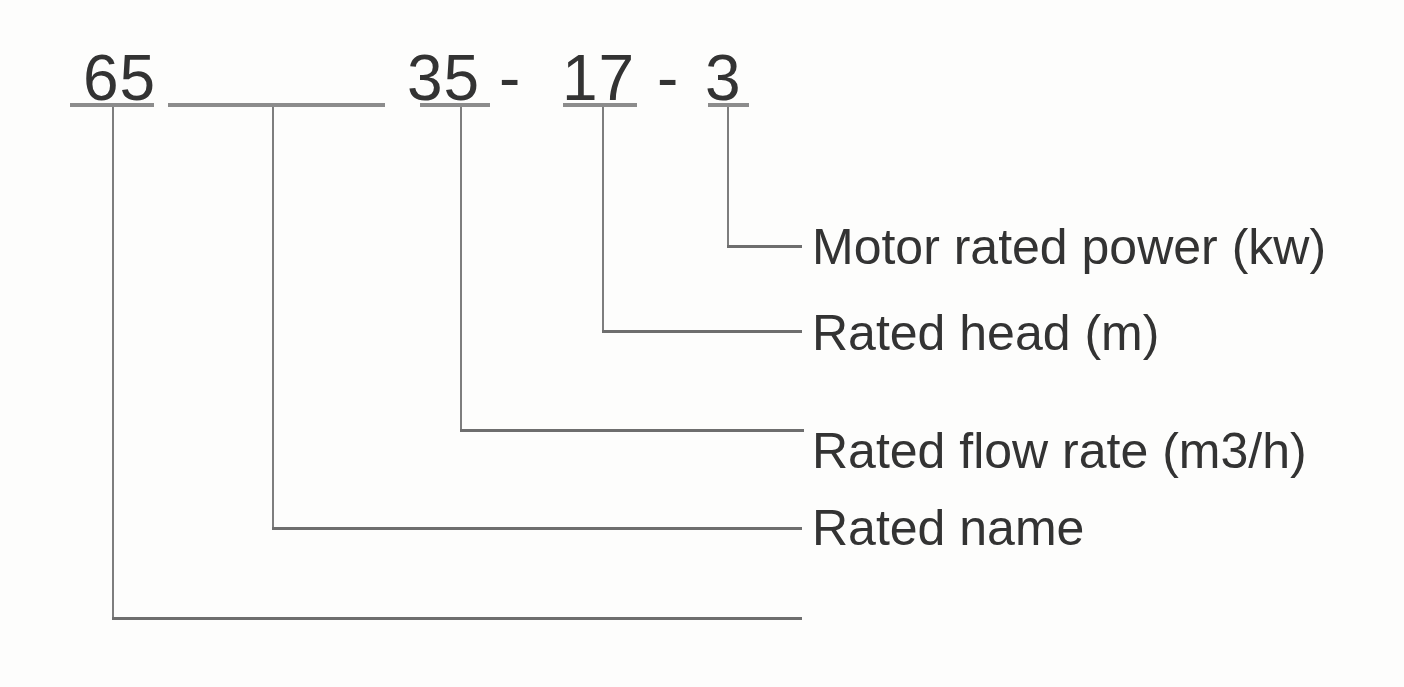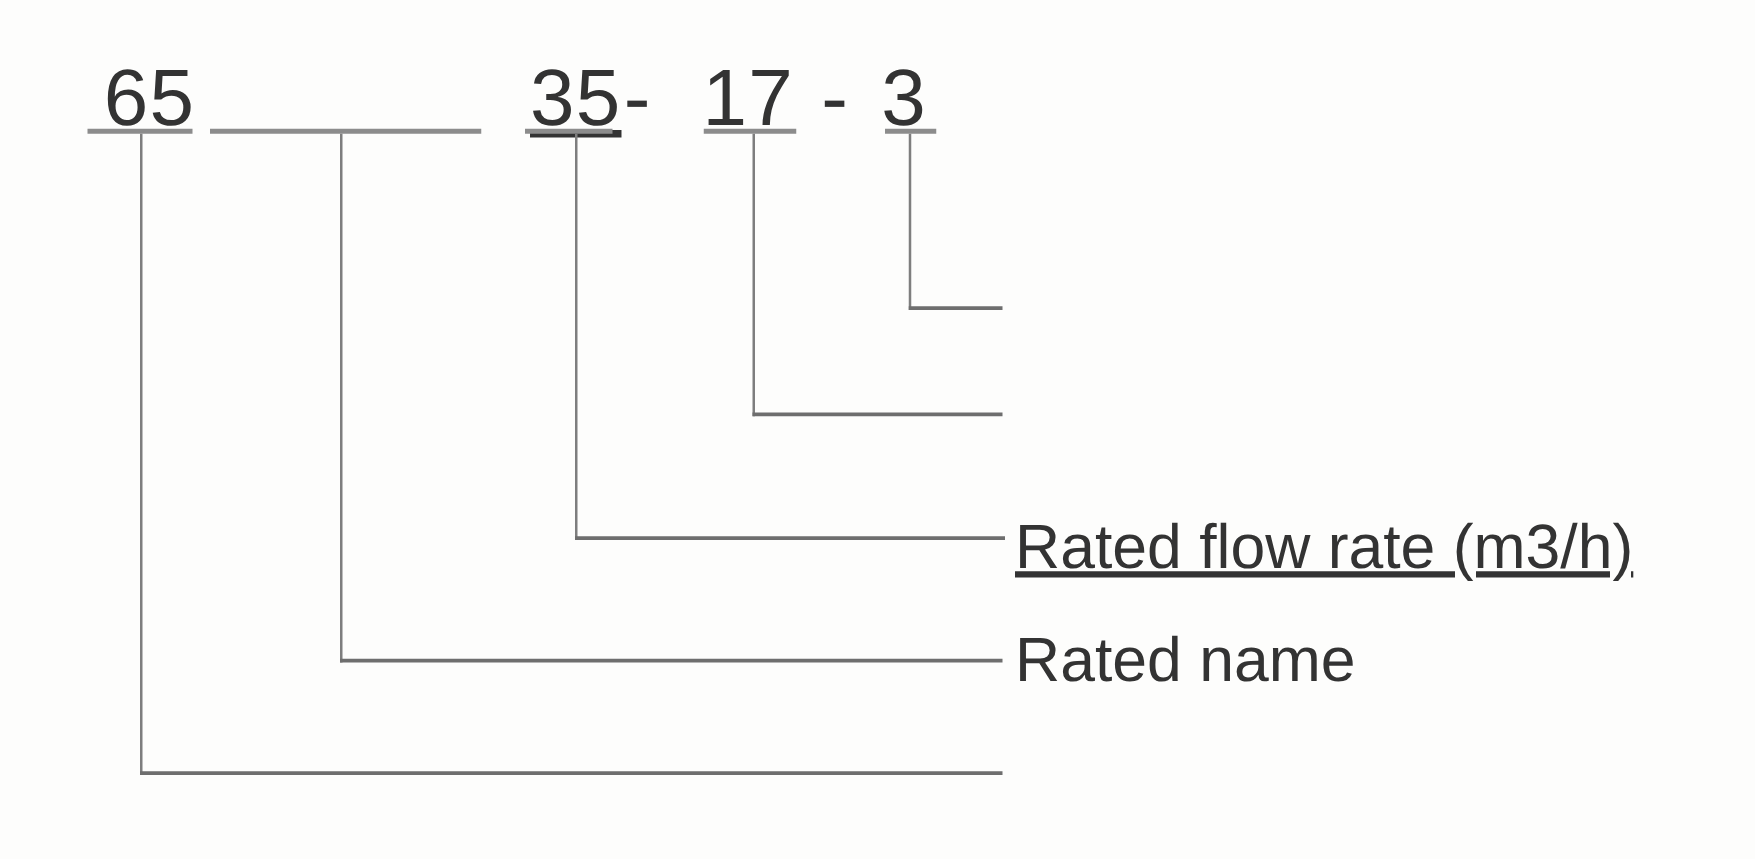--- a/index.html
+++ b/index.html
@@ -24,21 +24,21 @@
     position:absolute;
     top:46px;
     font-size:64px;
     line-height:1;
     color:var(--text-color);
     letter-spacing:1px;
     white-space:nowrap;
   }
   .cp-65{left:83px;}
   .cp-model{left:168px;}
-  .cp-35{left:424px;text-decoration:underline;}
+  .cp-35{left:407px;}
   .cp-sep1{left:499px;}
   .cp-15{left:562px;}
   .cp-sep2{left:657px;}
   .cp-3{left:705px;}
 
   
   .underline{
     position:absolute;
     top:103px;
     height:4px;
@@ -79,21 +79,21 @@
   .leader-label{
     position:absolute;
     left:812px;
     font-size:50px;
     line-height:1;
     color:var(--text-color);
     white-space:nowrap;
   }
   .l-power{top:222px;}
   .l-head{top:308px;}
-  .l-flow{top:412px;text-decoration:underline;}
+  .l-flow{top:426px;}
   .l-model{top:503px;}
   .l-outlet{top:593px;}
 </style>
 </head>
 <body>
 
 <div class="diagram">
 
   <span class="code-part cp-65">65</span>
   <span class="code-part cp-35">35</span>
@@ -113,16 +113,18 @@
   <div class="vline v-flow"></div>
   <div class="vline v-head"></div>
   <div class="vline v-power"></div>
 
   <div class="hline h-power"></div>
   <div class="hline h-head"></div>
   <div class="hline h-flow"></div>
   <div class="hline h-model"></div>
   <div class="hline h-outlet"></div>
 
+  <span class="leader-label l-power">Motor rated power (kw)</span>
+  <span class="leader-label l-head">Rated head (m)</span>
   <span class="leader-label l-flow">Rated flow rate (m3/h)</span>
   <span class="leader-label l-model">Rated name</span>
 
 </div>
 
 </body></html>

